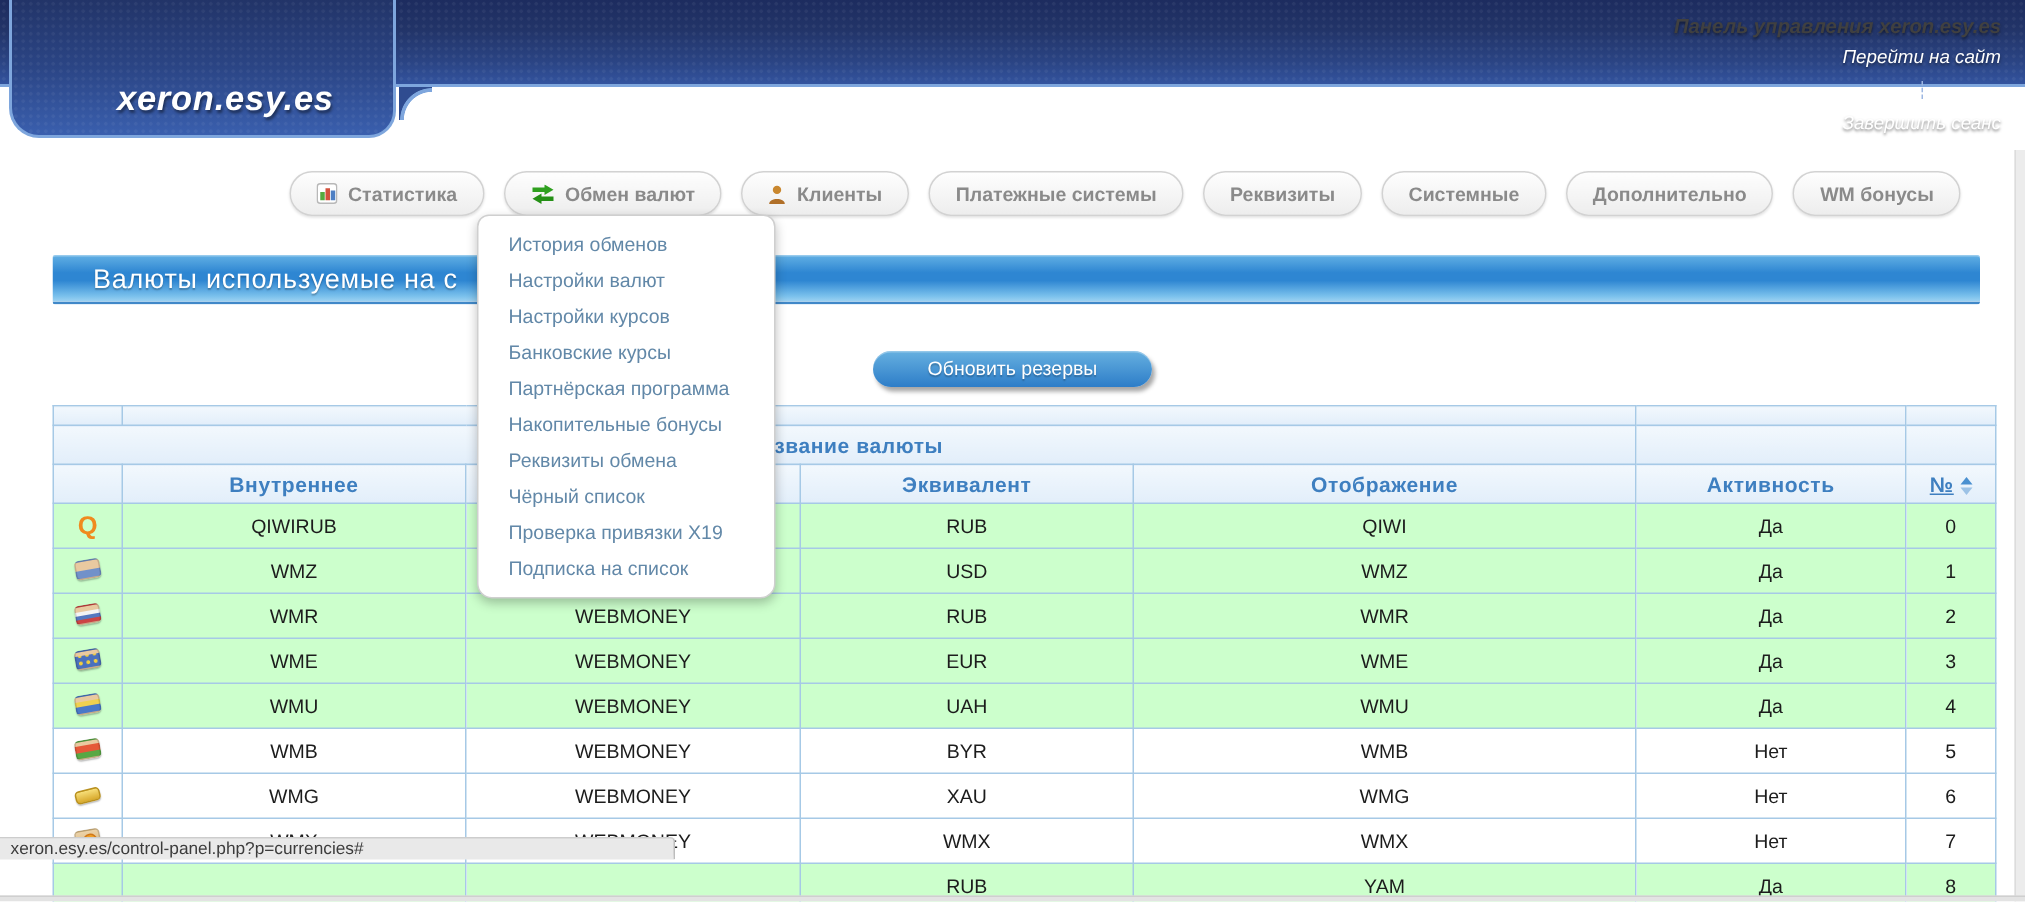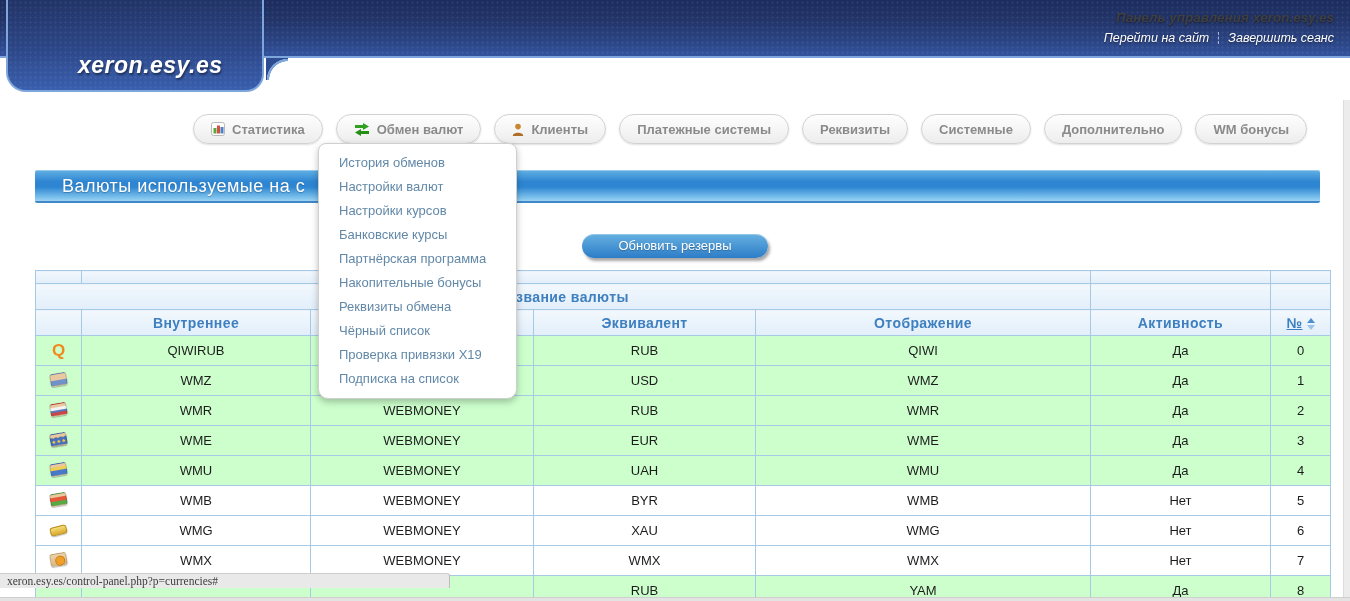--- a/index.html
+++ b/index.html
@@ -39,20 +39,21 @@
   }
   .panel-title {
     position:absolute; right:16px; top:10px; color:#404040; z-index:4;
     font-size:13.5px; font-weight:bold; font-style:italic;
     text-shadow:0 1px 2px rgba(0,0,0,0.5);
   }
   .panel-links {
     position:absolute; right:16px; top:31px; color:#fff; z-index:4;
     font-size:12.5px; font-style:italic; display:flex; align-items:center; gap:9px;
     text-shadow:0 1px 2px rgba(0,0,0,0.5);
+    flex-direction:column;
   }
   .panel-links .sep { width:0; height:12px; border-left:1px dashed #9db7e2; }
   .panel-links span[data-interactable="true"] { cursor:pointer; }
   
   .nav-bar { position:absolute; left:193px; top:114px; display:flex; gap:13px; z-index:20; }
   .nav-btn {
     height:30px; padding:0 17px; border-radius:16px;
     background:linear-gradient(180deg,#fefefe,#ededed);
     border:1px solid #d2d2d2; box-shadow:0 1px 2px rgba(0,0,0,0.13);
     display:flex; align-items:center; gap:7px;
@@ -129,24 +130,24 @@
   .wallet-byr-icon { background:linear-gradient(180deg,#e9c9a0 0 26%,#e55838 26% 62%,#58a844 62% 100%); }
   .gold-bar-icon { height:9px; margin-top:3px; background:linear-gradient(180deg,#f7df7a,#d8a92c); border-color:#b8901f; transform:rotate(-14deg); }
   .wallet-coin-icon { position:relative; background:linear-gradient(180deg,#ecd2a8,#d9b981); }
   .wallet-coin-icon::after {
     content:""; position:absolute; left:4px; top:2px; width:8px; height:8px;
     border-radius:50%; background:#f0a028; border:1px solid #d07818;
   }
   .no-icon { visibility:hidden; }
   
   .statusbar {
-    position:absolute; left:0; top:573px; width:450px; height:15px; z-index:60;
+    position:absolute; left:0; top:558px; width:450px; height:15px; z-index:60;
     background:#e9e9e9; border-top:1px solid #cdcdcd; border-right:1px solid #bdbdbd;
     border-radius:0 3px 0 0;
-    font-size:11.5px; color:#3c3c3c; padding:1px 0 0 7px; white-space:nowrap;font-family:Liberation Serif, serif;
+    font-size:11.5px; color:#3c3c3c; padding:1px 0 0 7px; white-space:nowrap;
   }
   .bottom-strip { position:absolute; left:0; top:597px; width:1350px; height:4px; background:#e3e3e3; border-top:1px solid #cfcfcf; z-index:55; }
   .right-strip { position:absolute; left:1343px; top:100px; width:7px; height:501px; background:#ececec; border-left:1px solid #dcdcdc; z-index:4; }
 </style>
 </head>
 <body>
 
 <div class="topbar" data-interactable="false"></div>
 <div class="tab-flare" data-interactable="false"></div>
 <div class="logo-tab" data-interactable="false"></div>

